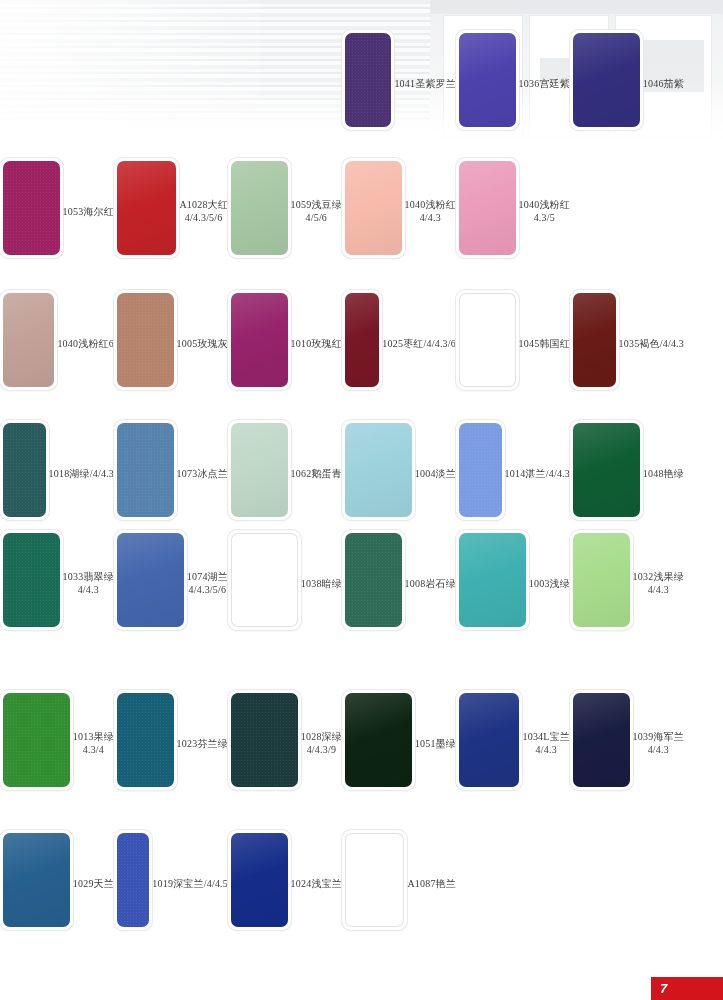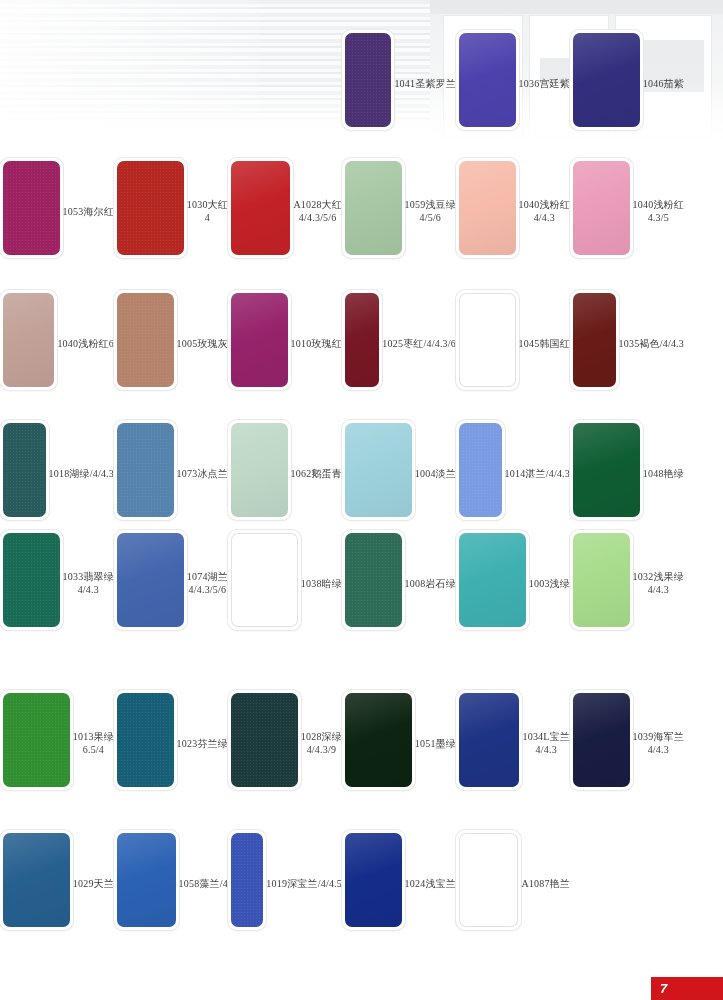--- a/index.html
+++ b/index.html
@@ -196,26 +196,20 @@
     </div>
     <div class="row" style="top: 158px;">
       <div class="cell">
         <div class="chip-wrap">
           <div class="chip grain" style="background: rgb(156, 34, 98);"></div>
         </div>
         <div class="caption"><span>1053海尔红</span></div>
       </div>
       <div class="cell">
         <div class="chip-wrap">
-          <div class="chip grain" style="background: rgb(181, 39, 33);"></div>
-        </div>
-        <div class="caption"><span>1030大红</span><span class="sub">4</span></div>
-      </div>
-      <div class="cell">
-        <div class="chip-wrap">
           <div class="chip smooth" style="background: rgb(195, 34, 39);"></div>
         </div>
         <div class="caption"><span>A1028大红</span><span class="sub">4/4.3/5/6</span></div>
       </div>
       <div class="cell">
         <div class="chip-wrap">
           <div class="chip smooth" style="background: rgb(167, 200, 164);"></div>
         </div>
         <div class="caption"><span>1059浅豆绿</span><span class="sub">4/5/6</span></div>
       </div>
@@ -344,21 +338,21 @@
           <div class="chip smooth" style="background: rgb(168, 220, 140);"></div>
         </div>
         <div class="caption"><span>1032浅果绿</span><span class="sub">4/4.3</span></div>
       </div>
     </div>
     <div class="row" style="top: 690px;">
       <div class="cell">
         <div class="chip-wrap">
           <div class="chip grain" style="background: rgb(50, 143, 49);"></div>
         </div>
-        <div class="caption"><span>1013果绿</span><span class="sub">6.5/4</span></div>
+        <div class="caption"><span>1013果绿</span><span class="sub">4.3/4</span></div>
       </div>
       <div class="cell">
         <div class="chip-wrap">
           <div class="chip grain" style="background: rgb(23, 95, 118);"></div>
         </div>
         <div class="caption"><span>1023芬兰绿</span></div>
       </div>
       <div class="cell">
         <div class="chip-wrap">
           <div class="chip grain" style="background: rgb(28, 59, 61);"></div>
@@ -383,26 +377,20 @@
         </div>
         <div class="caption"><span>1039海军兰</span><span class="sub">4/4.3</span></div>
       </div>
     </div>
     <div class="row" style="top: 830px;">
       <div class="cell">
         <div class="chip-wrap">
           <div class="chip smooth" style="background: rgb(38, 96, 143);"></div>
         </div>
         <div class="caption"><span>1029天兰</span></div>
-      </div>
-      <div class="cell">
-        <div class="chip-wrap">
-          <div class="chip smooth" style="background: rgb(44, 98, 180);"></div>
-        </div>
-        <div class="caption"><span>1058藻兰/4</span></div>
       </div>
       <div class="cell">
         <div class="chip-wrap">
           <div class="chip grain" style="background: rgb(58, 84, 181);"></div>
         </div>
         <div class="caption"><span>1019深宝兰/4/4.5</span></div>
       </div>
       <div class="cell">
         <div class="chip-wrap">
           <div class="chip smooth" style="background: rgb(21, 45, 138);"></div>

